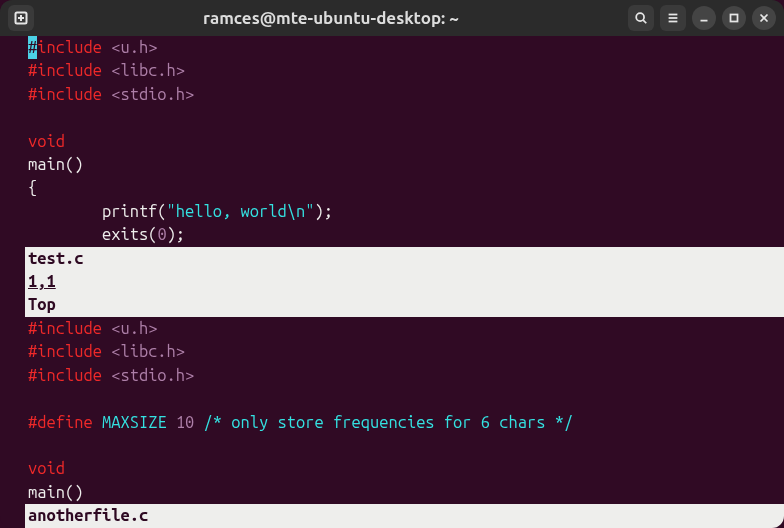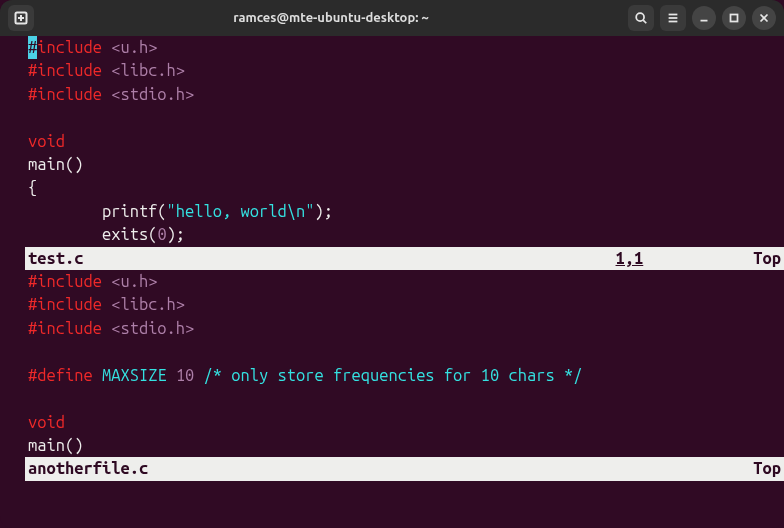--- a/index.html
+++ b/index.html
@@ -20,21 +20,21 @@
     position: relative;
   }
   .titlebar {
     height: 36px;
     background: #2b2b2b;
     display: flex;
     align-items: center;
     padding: 0 8px;
     color: #dddddd;
     font-family: Ubuntu, "DejaVu Sans", sans-serif;
-    font-size: 13px;
+    font-size: 17px;
   }
   .tb-left, .tb-right { display: flex; align-items: center; gap: 6px; }
   .tb-center { flex: 1; text-align: center; font-weight: 600; }
   .tb-btn {
     width: 26px; height: 26px;
     border-radius: 6px;
     display: flex; align-items: center; justify-content: center;
     background: #3a3a3a;
     color: #e6e6e6;
   }
@@ -58,20 +58,21 @@
     background: #4bd0e5;
     color: #300a24;
     display: inline-block;
   }
   .statusbar {
     background: #eeeeec;
     color: #2e0922;
     display: flex;
     padding: 0 3px;
     font-weight: 600;
+    flex-direction: column;
   }
   .sb-name { flex: 0 0 auto; }
   .sb-gap  { flex: 1; }
   .sb-pos  { flex: 0 0 auto; padding-right: 110px; text-decoration: underline; }
   .sb-scroll { flex: 0 0 auto; }
   .macro { color: #34e2e2; text-align: center; }
 </style>
 </head>
 <body>
 
@@ -139,21 +140,21 @@
         <span class="sb-pos">1,1</span>
         <span class="sb-scroll">Top</span>
       </div>
     </div>
 
     <div>
       <div class="line"><span class="inc">#include</span> <span class="hdr">&lt;u.h&gt;</span></div>
       <div class="line"><span class="inc">#include</span> <span class="hdr">&lt;libc.h&gt;</span></div>
       <div class="line"><span class="inc">#include</span> <span class="hdr">&lt;stdio.h&gt;</span></div>
       <div class="line"> </div>
-      <div class="line"><span class="inc">#define</span> <span class="macro">MAXSIZE</span> <span class="num">10</span> <span class="cmt">/* only store frequencies for 10 chars */</span></div>
+      <div class="line"><span class="inc">#define</span> <span class="macro">MAXSIZE</span> <span class="num">10</span> <span class="cmt">/* only store frequencies for 6 chars */</span></div>
       <div class="line"> </div>
       <div class="line"><span class="kw">void</span></div>
       <div class="line"><span>main()</span></div>
       <div class="statusbar">
         <span class="sb-name">anotherfile.c</span>
         <span class="sb-gap"></span>
         <span class="sb-scroll">Top</span>
       </div>
     </div>
 

